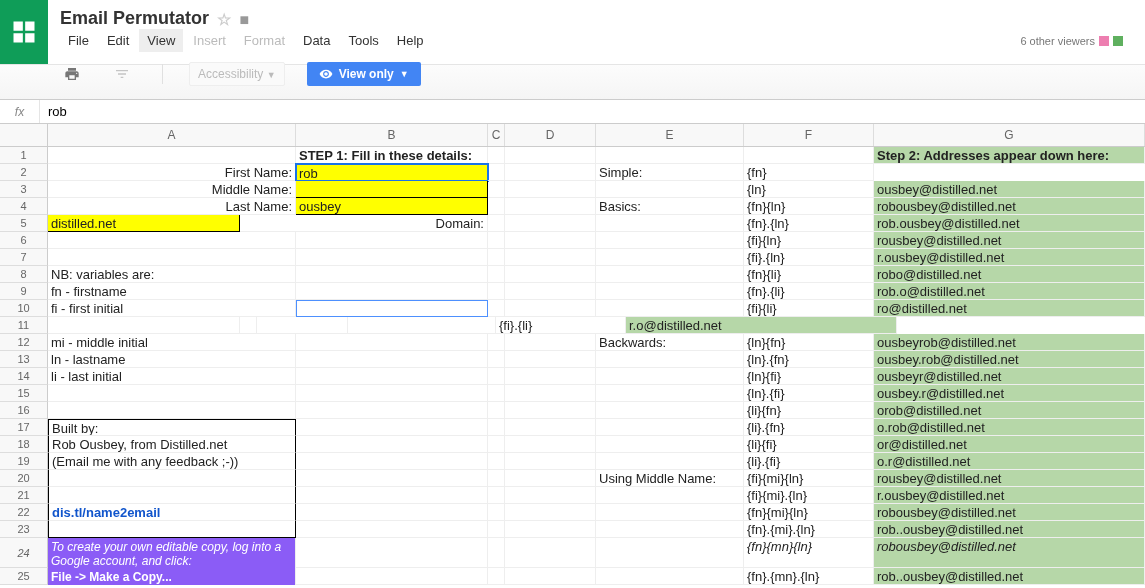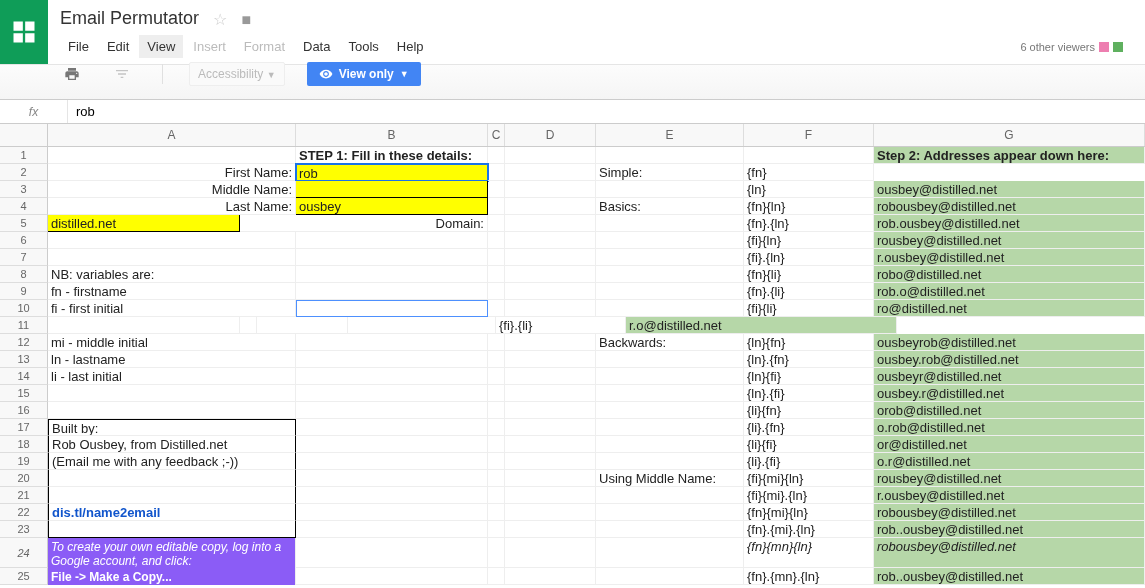--- a/index.html
+++ b/index.html
@@ -1,38 +1,38 @@
 <!DOCTYPE html>
 <html><head>
 <meta charset="utf-8">
 <style>
 * { margin: 0; padding: 0; box-sizing: border-box; }
 body { font-family: Arial, sans-serif; font-size: 13px; color: #222; overflow: hidden; width: 1145px; height: 588px; }
 .header { display: flex; height: 64px; }
 .logo-box { width: 48px; height: 64px; background: #0f9d58; display: flex; align-items: center; justify-content: center; }
 .logo-box svg { width: 28px; height: 28px; fill: #fff; }
 .title-area { flex: 1; padding: 8px 12px 0 12px; }
-.title-row { display: flex; align-items: flex-end; gap: 14px; }
+.title-row { display: flex; align-items: flex-end; gap: 8px; font-weight: bold; }
 .doc-title { font-size: 18px; color: #333; }
 .star { color: #ccc; font-size: 16px; }
 .folder { color: #999; font-size: 16px; }
-.menu-row { display: flex; gap: 2px; margin-top: 6px; align-items: center; }
+.menu-row { display: flex; gap: 2px; align-items: center; }
 .menu-item { padding: 4px 8px; font-size: 13px; color: #333; cursor: pointer; }
 .menu-item.active { background: #eee; }
 .menu-item.disabled { color: #bbb; }
 .viewers { margin-left: auto; font-size: 11px; color: #777; display: flex; align-items: center; gap: 4px; padding-right: 10px; }
 .viewer-sq { width: 10px; height: 10px; }
 .toolbar { height: 36px; border-top: 1px solid #e5e5e5; border-bottom: 1px solid #ccc; display: flex; align-items: center; padding: 0 48px 17px 58px; gap: 22px; background: linear-gradient(#fcfcfc,#f5f5f5); }
 .tb-btn { padding: 4px 6px; color: #777; display: flex; align-items: center; }
 .tb-sep { width: 1px; height: 20px; background: #e0e0e0; margin: 0 4px; }
 .access-btn { padding: 4px 8px; font-size: 12px; color: #bbb; border: 1px solid #eee; border-radius: 2px; background: #fafafa; }
 .viewonly { background: #4285f4; color: #fff; padding: 5px 12px; border-radius: 2px; font-size: 12px; display: flex; align-items: center; gap: 6px; font-weight: bold; }
 .viewonly .eye { width: 14px; height: 14px; }
 .fx-row { height: 24px; border-bottom: 1px solid #ccc; display: flex; align-items: center; }
-.fx-label { width: 68px; text-align: center; font-style: italic; color: #888; font-size: 12px; border-right: 1px solid #e5e5e5; height: 100%; display: flex; align-items: center; justify-content: center; }
+.fx-label { width: 40px; text-align: center; font-style: italic; color: #888; font-size: 12px; border-right: 1px solid #e5e5e5; height: 100%; display: flex; align-items: center; justify-content: center; }
 .fx-input { flex: 1; padding: 0 8px; font-size: 13px; height: 100%; border: none; outline: none; }
 
 .grid { position: relative; width: 1145px; overflow: hidden; }
 .col-headers { display: flex; height: 23px; background: #f8f8f8; border-bottom: 1px solid #ccc; }
 .corner { width: 48px; border-right: 1px solid #ccc; background: #f8f8f8; }
 .ch { text-align: center; font-size: 12px; color: #666; border-right: 1px solid #ddd; display: flex; align-items: center; justify-content: center; }
 .rows { }
 .row { display: flex; height: 17px; }
 .row.tall { height: 30px; font-style: italic; }
 .rn { width: 48px; background: #f8f8f8; border-right: 1px solid #ccc; border-bottom: 1px solid #ddd; font-size: 11px; color: #666; display: flex; align-items: center; justify-content: center; }

